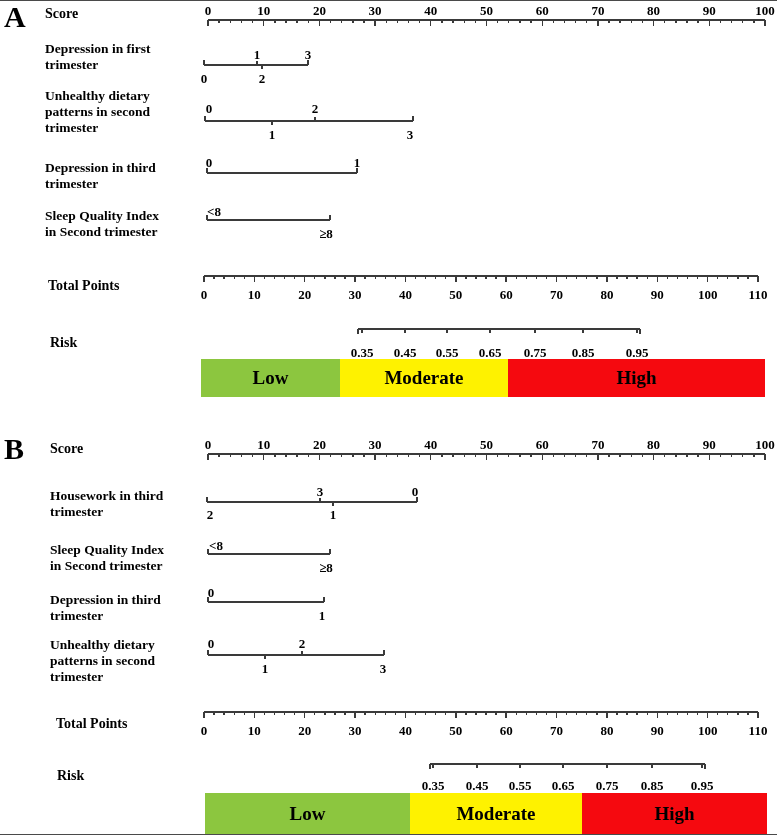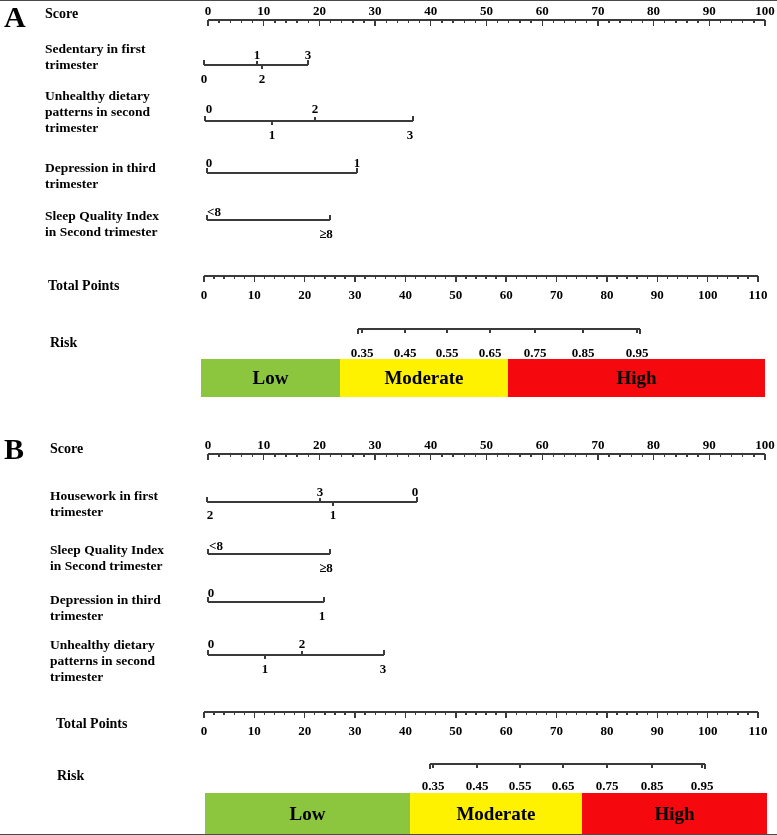--- a/index.html
+++ b/index.html
@@ -87,21 +87,21 @@
       <div class="txt num" style="left: 263.7px; top: 3px;">10</div>
       <div class="txt num" style="left: 319.4px; top: 3px;">20</div>
       <div class="txt num" style="left: 375.1px; top: 3px;">30</div>
       <div class="txt num" style="left: 430.8px; top: 3px;">40</div>
       <div class="txt num" style="left: 486.5px; top: 3px;">50</div>
       <div class="txt num" style="left: 542.2px; top: 3px;">60</div>
       <div class="txt num" style="left: 597.9px; top: 3px;">70</div>
       <div class="txt num" style="left: 653.6px; top: 3px;">80</div>
       <div class="txt num" style="left: 709.3px; top: 3px;">90</div>
       <div class="txt num" style="left: 765px; top: 3px;">100</div>
-      <div class="txt row-label" style="left: 45px; top: 41px;">Sedentary in first</div>
+      <div class="txt row-label" style="left: 45px; top: 41px;">Depression in first</div>
       <div class="txt row-label" style="left: 45px; top: 57px;">trimester</div>
       <div class="line" style="left: 204px; top: 63.2px; width: 104px; height: 1.6px; background: rgb(58, 58, 58);"></div>
       <div class="tick" style="left: 203.3px; top: 59px; width: 1.4px; height: 5px; background: rgb(58, 58, 58);"></div>
       <div class="tick" style="left: 307.3px; top: 59px; width: 1.4px; height: 5px; background: rgb(58, 58, 58);"></div>
       <div class="tick" style="left: 256.3px; top: 60px; width: 1.4px; height: 4px; background: rgb(58, 58, 58);"></div>
       <div class="txt num" style="left: 257px; top: 47px;">1</div>
       <div class="txt num" style="left: 308px; top: 47px;">3</div>
       <div class="txt num" style="left: 204px; top: 71px;">0</div>
       <div class="tick" style="left: 261.3px; top: 64px; width: 1.4px; height: 4px; background: rgb(58, 58, 58);"></div>
       <div class="txt num" style="left: 262px; top: 71px;">2</div>
@@ -288,21 +288,21 @@
       <div class="txt num" style="left: 263.7px; top: 437px;">10</div>
       <div class="txt num" style="left: 319.4px; top: 437px;">20</div>
       <div class="txt num" style="left: 375.1px; top: 437px;">30</div>
       <div class="txt num" style="left: 430.8px; top: 437px;">40</div>
       <div class="txt num" style="left: 486.5px; top: 437px;">50</div>
       <div class="txt num" style="left: 542.2px; top: 437px;">60</div>
       <div class="txt num" style="left: 597.9px; top: 437px;">70</div>
       <div class="txt num" style="left: 653.6px; top: 437px;">80</div>
       <div class="txt num" style="left: 709.3px; top: 437px;">90</div>
       <div class="txt num" style="left: 765px; top: 437px;">100</div>
-      <div class="txt row-label" style="left: 50px; top: 488px;">Housework in first</div>
+      <div class="txt row-label" style="left: 50px; top: 488px;">Housework in third</div>
       <div class="txt row-label" style="left: 50px; top: 504px;">trimester</div>
       <div class="line" style="left: 207px; top: 500.2px; width: 210px; height: 1.6px; background: rgb(58, 58, 58);"></div>
       <div class="tick" style="left: 206.3px; top: 496px; width: 1.4px; height: 5px; background: rgb(58, 58, 58);"></div>
       <div class="tick" style="left: 416.3px; top: 496px; width: 1.4px; height: 5px; background: rgb(58, 58, 58);"></div>
       <div class="tick" style="left: 319.3px; top: 497px; width: 1.4px; height: 4px; background: rgb(58, 58, 58);"></div>
       <div class="txt num" style="left: 320px; top: 484px;">3</div>
       <div class="txt num" style="left: 415px; top: 484px;">0</div>
       <div class="txt num" style="left: 210px; top: 507px;">2</div>
       <div class="tick" style="left: 332.3px; top: 501px; width: 1.4px; height: 4px; background: rgb(58, 58, 58);"></div>
       <div class="txt num" style="left: 333px; top: 507px;">1</div>

